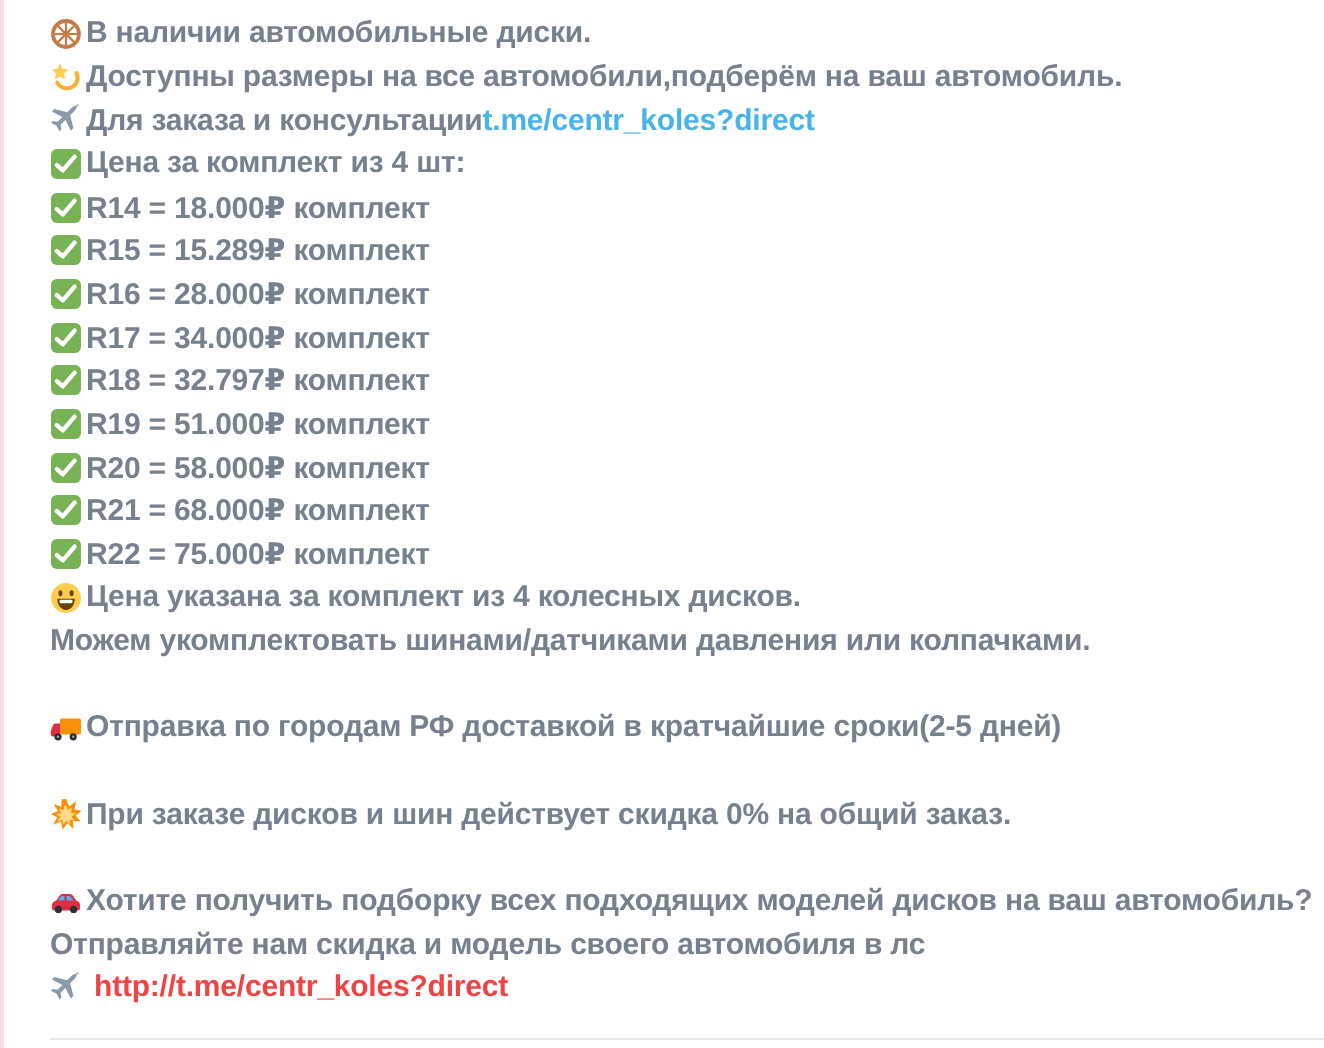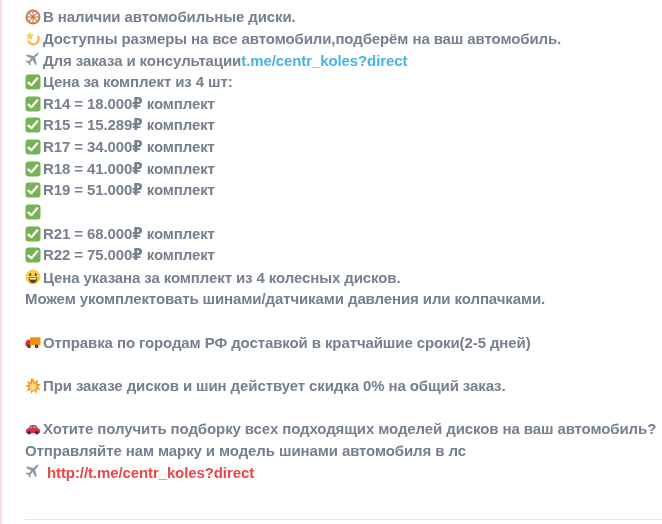--- a/index.html
+++ b/index.html
@@ -93,47 +93,57 @@
       </span>
     <span class="txt">R15 = 15.289₽ комплект</span>
   </div>
   <div class="line">
     <span class="icon">
         <svg viewBox="0 0 16 16">
           <rect x="0.5" y="0.5" width="15" height="15" rx="3" fill="#77B255"></rect>
           <path d="M3.4 8.6 6.4 11.2 12.3 4.3" fill="none" stroke="#fff" stroke-width="2.2" stroke-linecap="round" stroke-linejoin="round"></path>
         </svg>
       </span>
+    <span class="txt">R16 = 28.000₽ комплект</span>
+  </div>
+  <div class="line">
+    <span class="icon">
+        <svg viewBox="0 0 16 16">
+          <rect x="0.5" y="0.5" width="15" height="15" rx="3" fill="#77B255"></rect>
+          <path d="M3.4 8.6 6.4 11.2 12.3 4.3" fill="none" stroke="#fff" stroke-width="2.2" stroke-linecap="round" stroke-linejoin="round"></path>
+        </svg>
+      </span>
     <span class="txt">R17 = 34.000₽ комплект</span>
   </div>
   <div class="line">
     <span class="icon">
         <svg viewBox="0 0 16 16">
           <rect x="0.5" y="0.5" width="15" height="15" rx="3" fill="#77B255"></rect>
           <path d="M3.4 8.6 6.4 11.2 12.3 4.3" fill="none" stroke="#fff" stroke-width="2.2" stroke-linecap="round" stroke-linejoin="round"></path>
         </svg>
       </span>
-    <span class="txt">R18 = 41.000₽ комплект</span>
+    <span class="txt">R18 = 32.797₽ комплект</span>
   </div>
   <div class="line">
     <span class="icon">
         <svg viewBox="0 0 16 16">
           <rect x="0.5" y="0.5" width="15" height="15" rx="3" fill="#77B255"></rect>
           <path d="M3.4 8.6 6.4 11.2 12.3 4.3" fill="none" stroke="#fff" stroke-width="2.2" stroke-linecap="round" stroke-linejoin="round"></path>
         </svg>
       </span>
     <span class="txt">R19 = 51.000₽ комплект</span>
   </div>
   <div class="line">
     <span class="icon">
         <svg viewBox="0 0 16 16">
           <rect x="0.5" y="0.5" width="15" height="15" rx="3" fill="#77B255"></rect>
           <path d="M3.4 8.6 6.4 11.2 12.3 4.3" fill="none" stroke="#fff" stroke-width="2.2" stroke-linecap="round" stroke-linejoin="round"></path>
         </svg>
       </span>
+    <span class="txt">R20 = 58.000₽ комплект</span>
   </div>
   <div class="line">
     <span class="icon">
         <svg viewBox="0 0 16 16">
           <rect x="0.5" y="0.5" width="15" height="15" rx="3" fill="#77B255"></rect>
           <path d="M3.4 8.6 6.4 11.2 12.3 4.3" fill="none" stroke="#fff" stroke-width="2.2" stroke-linecap="round" stroke-linejoin="round"></path>
         </svg>
       </span>
     <span class="txt">R21 = 68.000₽ комплект</span>
   </div>
@@ -200,21 +210,21 @@
         <path fill="#DD2E44" d="M1 9.6c0-1.2.8-2 2-2.2l1.8-2.5c.4-.6 1.1-.9 1.8-.9h3.1c.7 0 1.4.3 1.8.9l1.7 2.5c1.2.2 1.8 1 1.8 2.2v1.7c0 .5-.4.9-.9.9H1.9c-.5 0-.9-.4-.9-.9z"></path>
         <path fill="#55ACEE" d="M4 7.2l1.3-1.8c.2-.3.5-.4.8-.4h1.1v2.2zM8.3 5h1.3c.3 0 .6.1.8.4l1.2 1.8H8.3z"></path>
         <circle cx="4.2" cy="11.7" r="1.8" fill="#292F33"></circle>
           <circle cx="11.8" cy="11.7" r="1.8" fill="#292F33"></circle>
       </svg>
     </span>
     <span class="txt">Хотите получить подборку всех подходящих моделей дисков на ваш автомобиль?</span>
   </div>
 
   <div class="line">
-    <span class="txt">Отправляйте нам марку и модель шинами автомобиля в лс</span>
+    <span class="txt">Отправляйте нам скидка и модель своего автомобиля в лс</span>
   </div>
 
   <div class="line">
     <span class="icon gap">
       <svg viewBox="0 0 16 16">
         <path fill="#8B9AA8" d="M14.8 1.2c-1-.9-2.8-.5-4 .7L8.6 4.1 2.2 2.5.9 3.8l5.3 2.7-2.4 2.4-2.4-.4-.9.9 2.8 1.5 1.5 2.8.9-.9-.4-2.4 2.4-2.4 2.7 5.3 1.3-1.3-1.6-6.4 2.2-2.2c1.2-1.2 1.6-3 .7-4z"></path>
       </svg>
     </span>
     <a class="link" style="color: #ef4444;">http://t.me/centr_koles?direct</a>
   </div>

